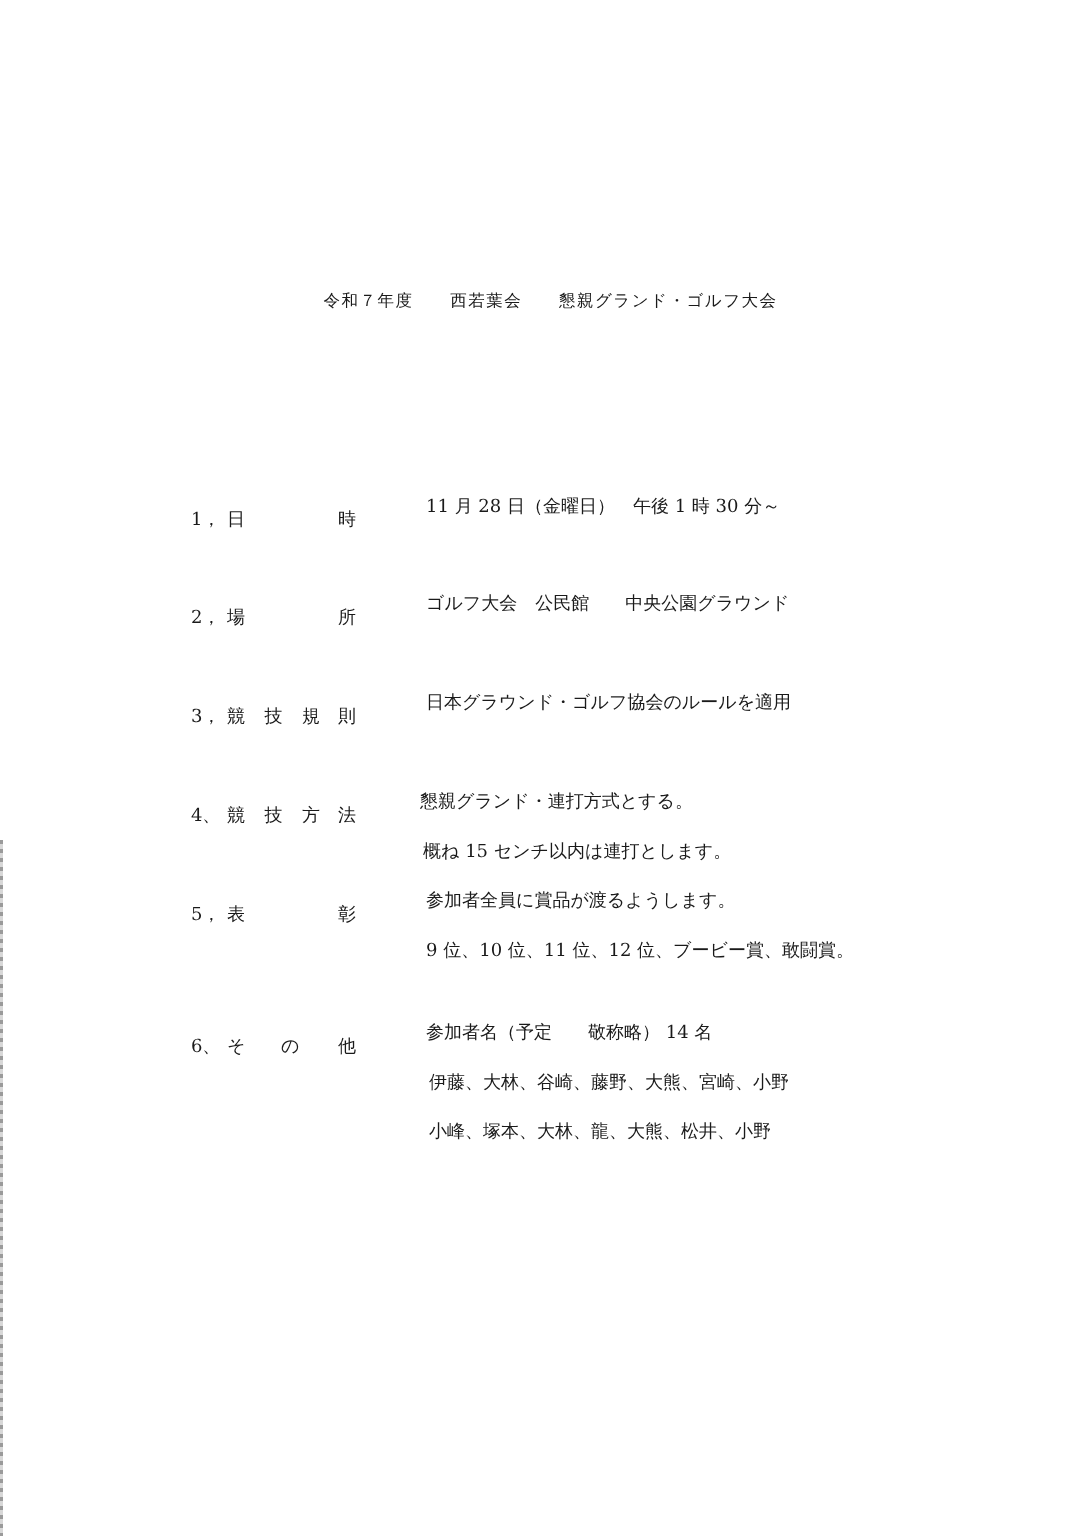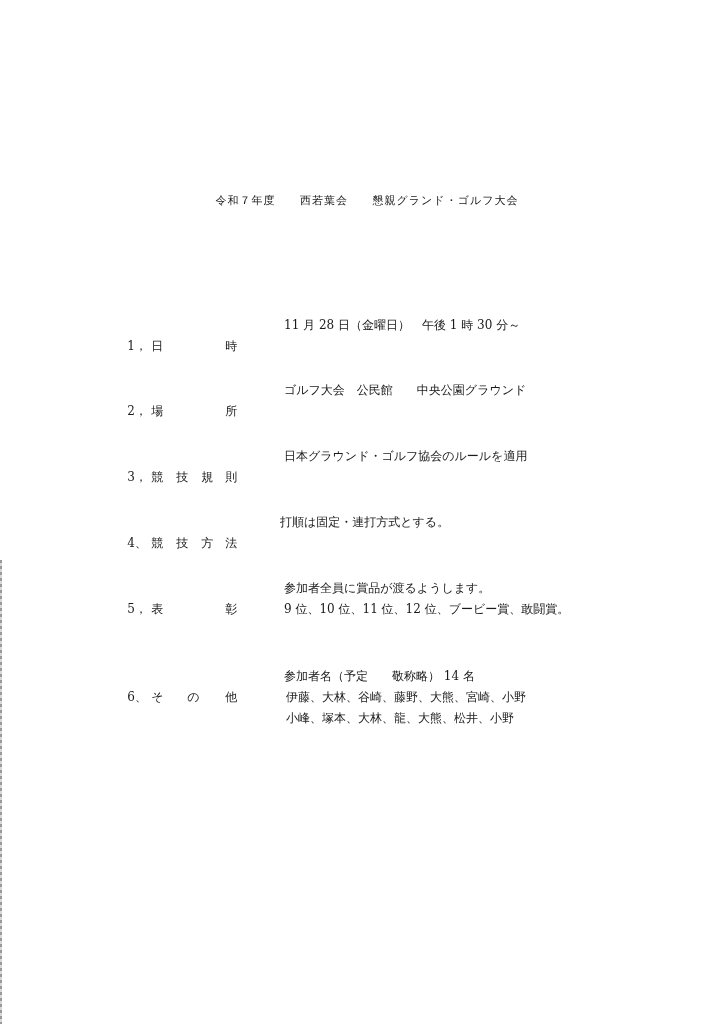--- a/index.html
+++ b/index.html
@@ -20,21 +20,21 @@
     text-align: center;
     font-size: 11px; letter-spacing: 1px;
     padding-left: 10px;
   }
   .title span { margin: 0 10px; }
   .section { position: absolute; left: 112px; font-size: 12px; line-height: 21px; }
   .label { position: absolute; left: 0; top: 0; width: 130px; white-space: pre; }
   .label .num { display: inline-block; width: 24px; }
   .label .k { display: inline-block; }
   .body { position: absolute; left: 172px; top: 0; width: 360px; }
-  .line { white-space: nowrap; }
+  .line { white-space: nowrap; margin-top: 12px; }
   .indent { padding-left: 2px; }
 </style>
 </head>
 <body>
 
 <div class="left-edge"></div>
 
 <div class="title">
   <span>令和７年度</span>
   <span>西若葉会</span>
@@ -66,21 +66,22 @@
   <div class="body">
     <div class="line">日本グラウンド・ゴルフ協会のルールを適用</div>
   </div>
 </div>
 
 <div class="section" style="top:512px;">
   <div class="label">
     <span class="num">4、</span><span class="k" style="width:25px">競</span><span class="k" style="width:25px">技</span><span class="k" style="width:24px">方</span><span class="k">法</span>
   </div>
   <div class="body" style="left:168px;">
-    <div class="line">打順は固定・連打方式とする。</div>
+    <div class="line">懇親グランド・連打方式とする。</div>
+    <div class="line indent">概ね 15 センチ以内は連打とします。</div>
   </div>
 </div>
 
 <div class="section" style="top:578px;">
   <div class="label">
     <span class="num">5，</span><span class="k" style="width:74px">表</span><span class="k">彰</span>
   </div>
   <div class="body">
     <div class="line">参加者全員に賞品が渡るようします。</div>
     <div class="line">9 位、10 位、11 位、12 位、ブービー賞、敢闘賞。</div>

